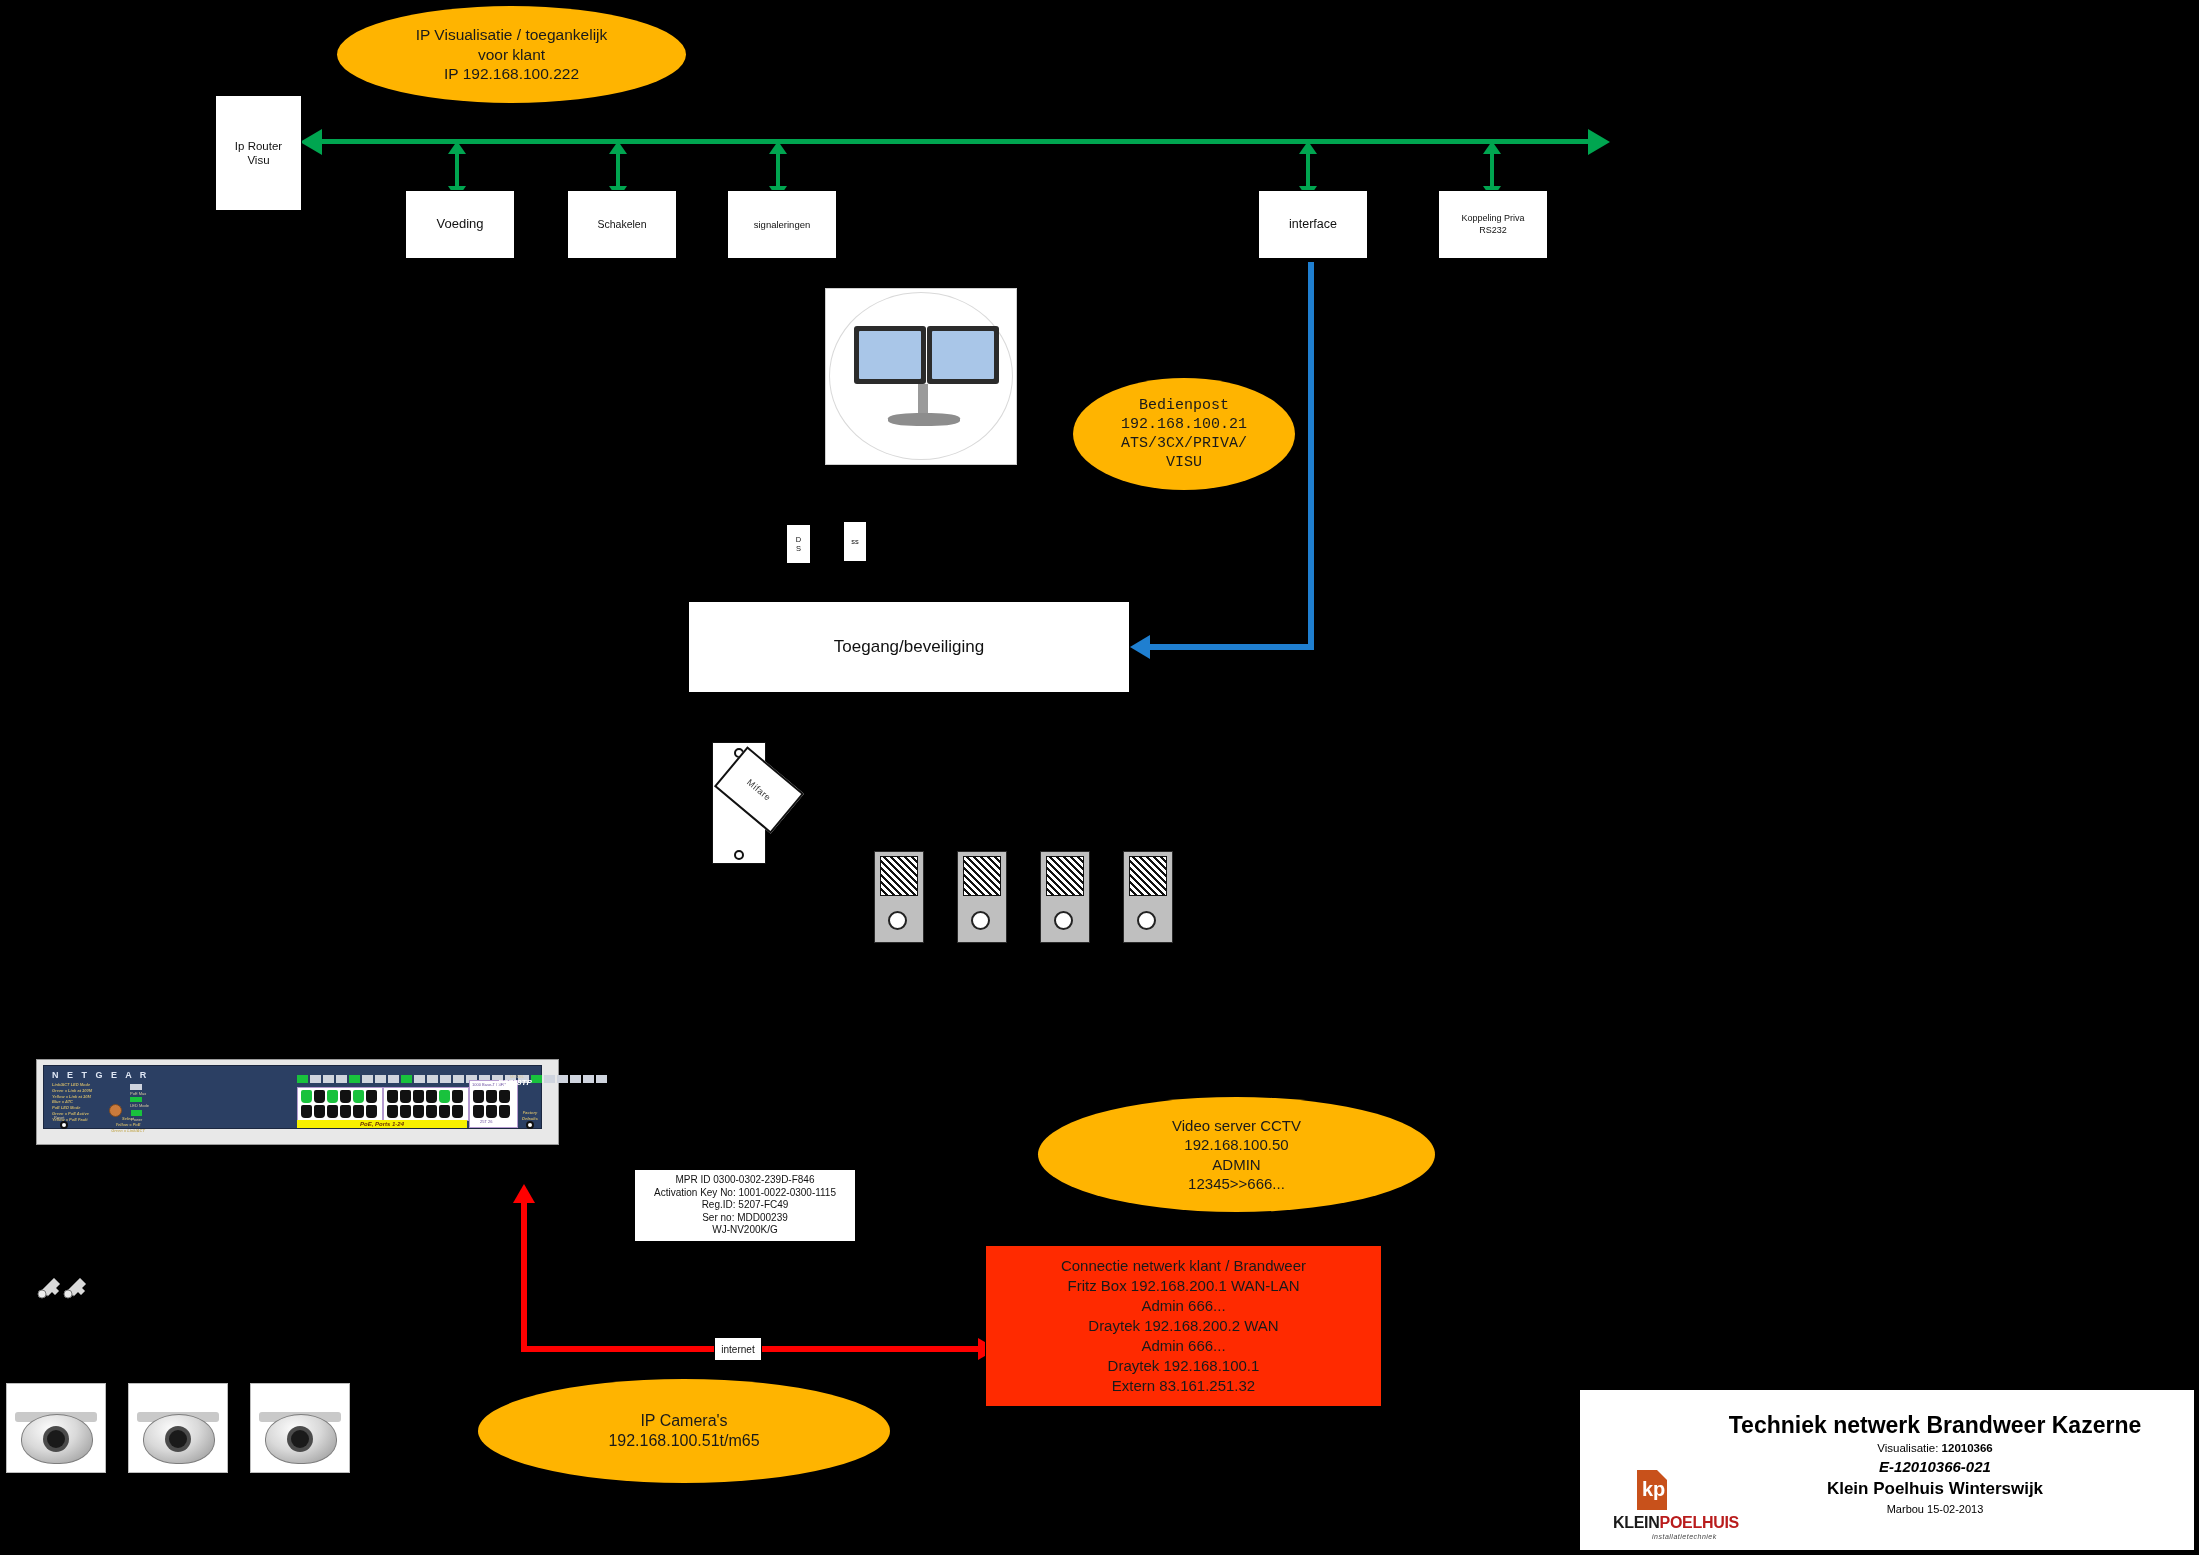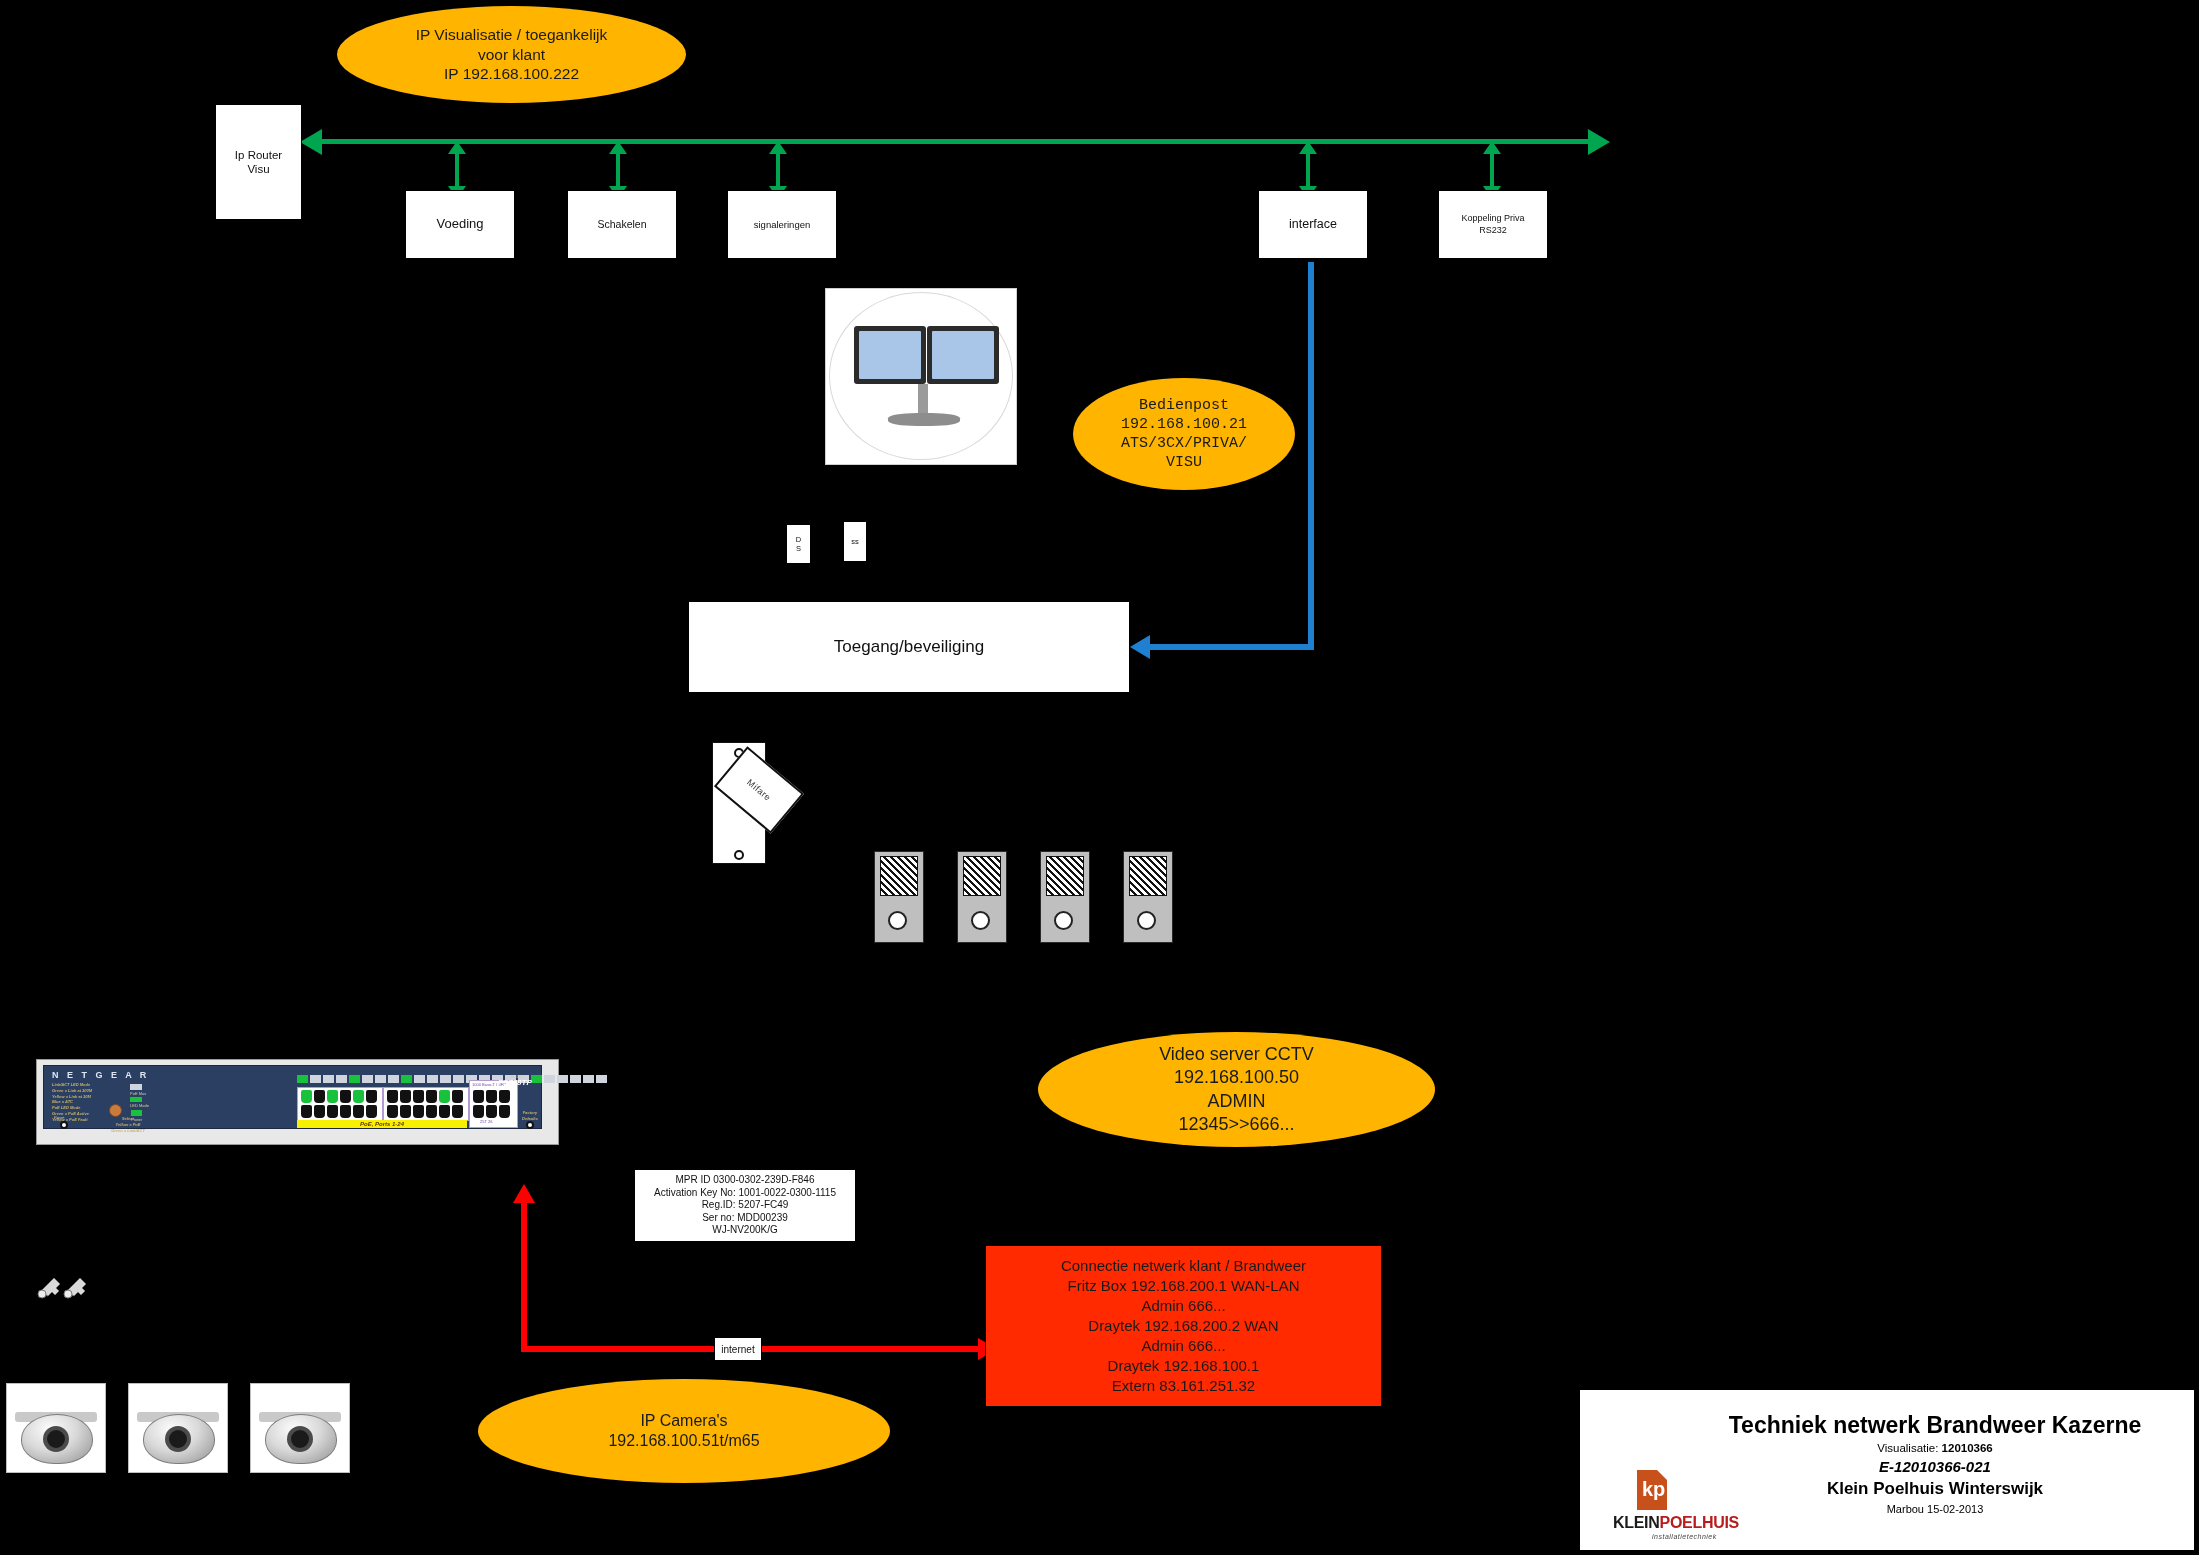--- a/index.html
+++ b/index.html
@@ -151,21 +151,21 @@
   <div class="gdn" style="left:1299px;top:186px;"></div>
 
   <div class="gv" style="left:1490px;top:144px;height:45px;"></div>
   <div class="gup" style="left:1483px;top:141px;"></div>
   <div class="gdn" style="left:1483px;top:186px;"></div>
 
   <div class="ell lbl" style="left:337px;top:6px;width:349px;height:97px;font-size:15.5px;">IP Visualisatie / toegankelijk
 voor klant
 IP 192.168.100.222</div>
 
-  <div class="bx lbl" style="left:215px;top:104px;width:85px;height:114px;font-size:11.5px;">Ip Router
+  <div class="bx lbl" style="left:215px;top:95px;width:85px;height:114px;font-size:11.5px;">Ip Router
 Visu</div>
 
   <div class="bx lbl" style="left:405px;top:190px;width:108px;height:67px;font-size:13px;">Voeding</div>
   <div class="bx lbl" style="left:567px;top:190px;width:108px;height:67px;font-size:10.5px;">Schakelen</div>
   <div class="bx lbl" style="left:727px;top:190px;width:108px;height:67px;font-size:9.5px;">signaleringen</div>
   <div class="bx lbl" style="left:1258px;top:190px;width:108px;height:67px;font-size:12.5px;">interface</div>
   <div class="bx lbl" style="left:1438px;top:190px;width:108px;height:67px;font-size:9px;">Koppeling Priva
 RS232</div>
 
 
@@ -334,21 +334,21 @@
   </div>
 
   <div class="bx" style="left:634px;top:1169px;width:220px;height:71px;font-size:10px;flex-direction:column;">
     <div>MPR ID 0300-0302-239D-F846</div>
     <div>Activation Key No: 1001-0022-0300-1115</div>
     <div>Reg.ID: 5207-FC49</div>
     <div>Ser no: MDD00239</div>
     <div>WJ-NV200K/G</div>
   </div>
 
-  <div class="ell lbl" style="left:1038px;top:1032px;width:397px;height:115px;font-size:18px;">Video server CCTV
+  <div class="ell lbl" style="left:1038px;top:1097px;width:397px;height:115px;font-size:15px;">Video server CCTV
 192.168.100.50
 ADMIN
 12345&gt;&gt;666...</div>
 
   <div class="rd" style="left:521px;top:1200px;width:6px;height:152px;"></div>
   <div class="rdarrow-u" style="left:513px;top:1184px;"></div>
   <div class="rd" style="left:521px;top:1346px;width:461px;height:6px;"></div>
   <div class="rdarrow-r" style="left:978px;top:1338px;"></div>
   <div class="inet" style="left:714px;top:1337px;width:46px;height:22px;">internet</div>
 

